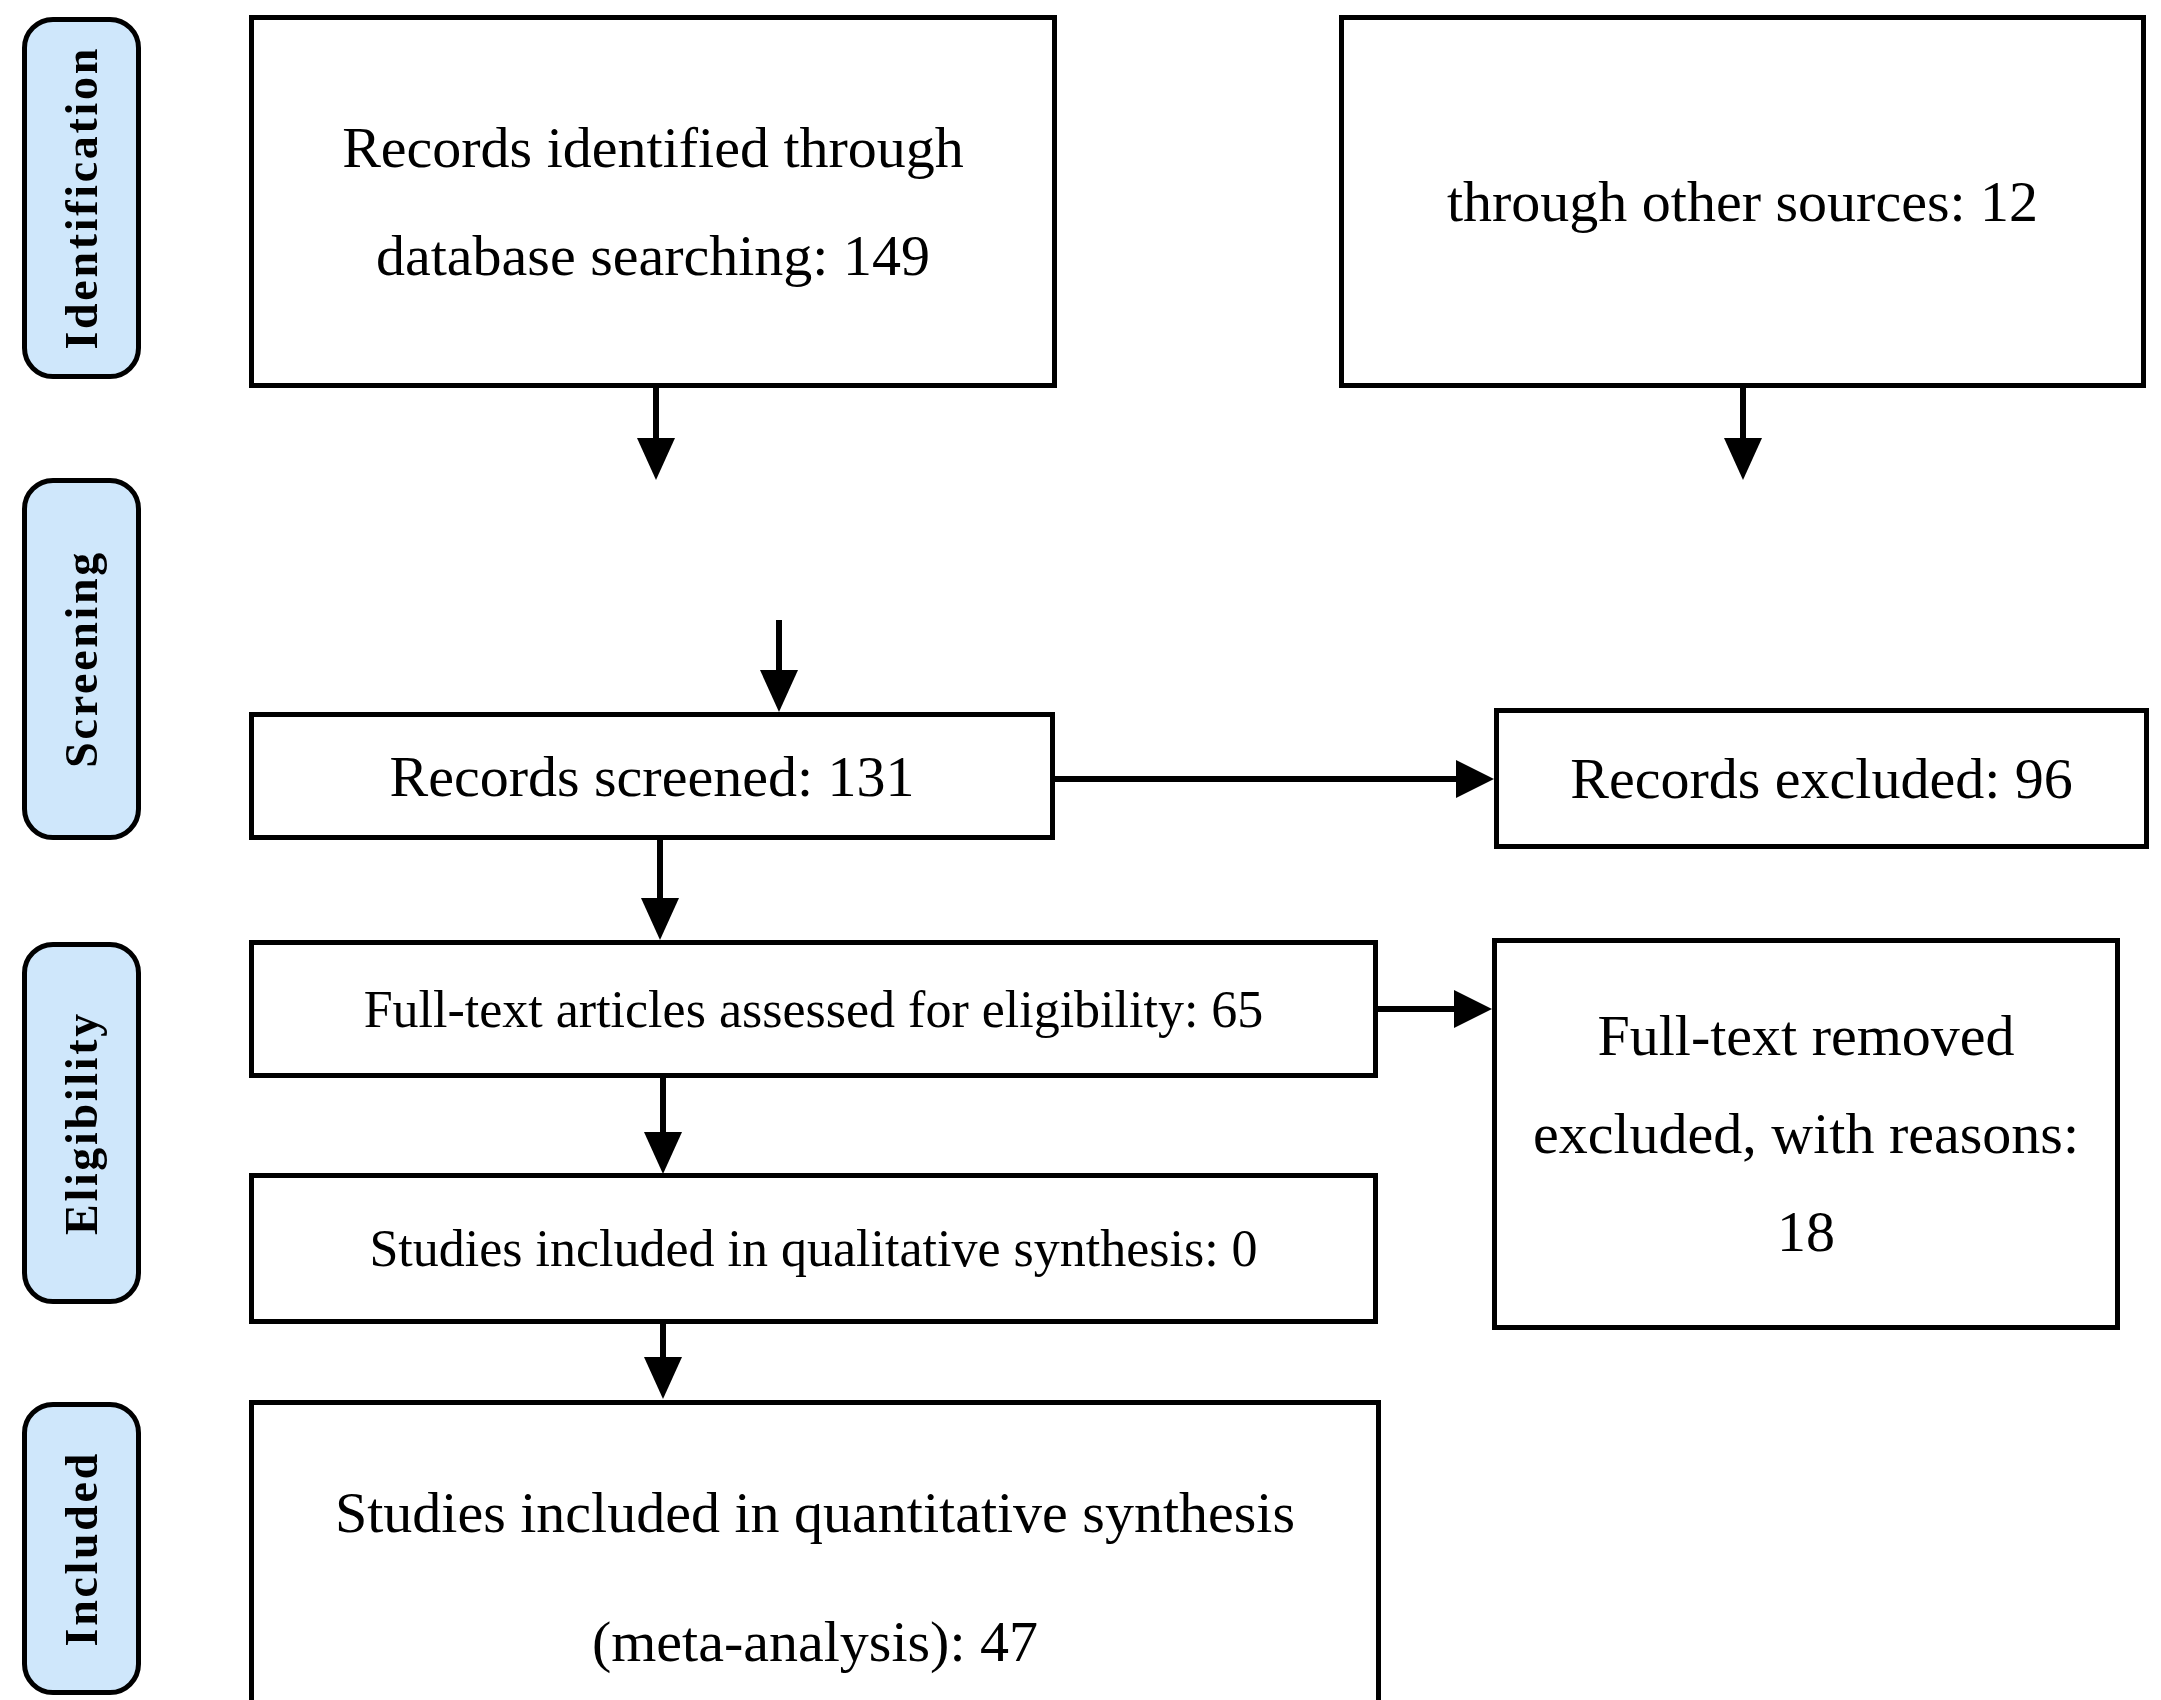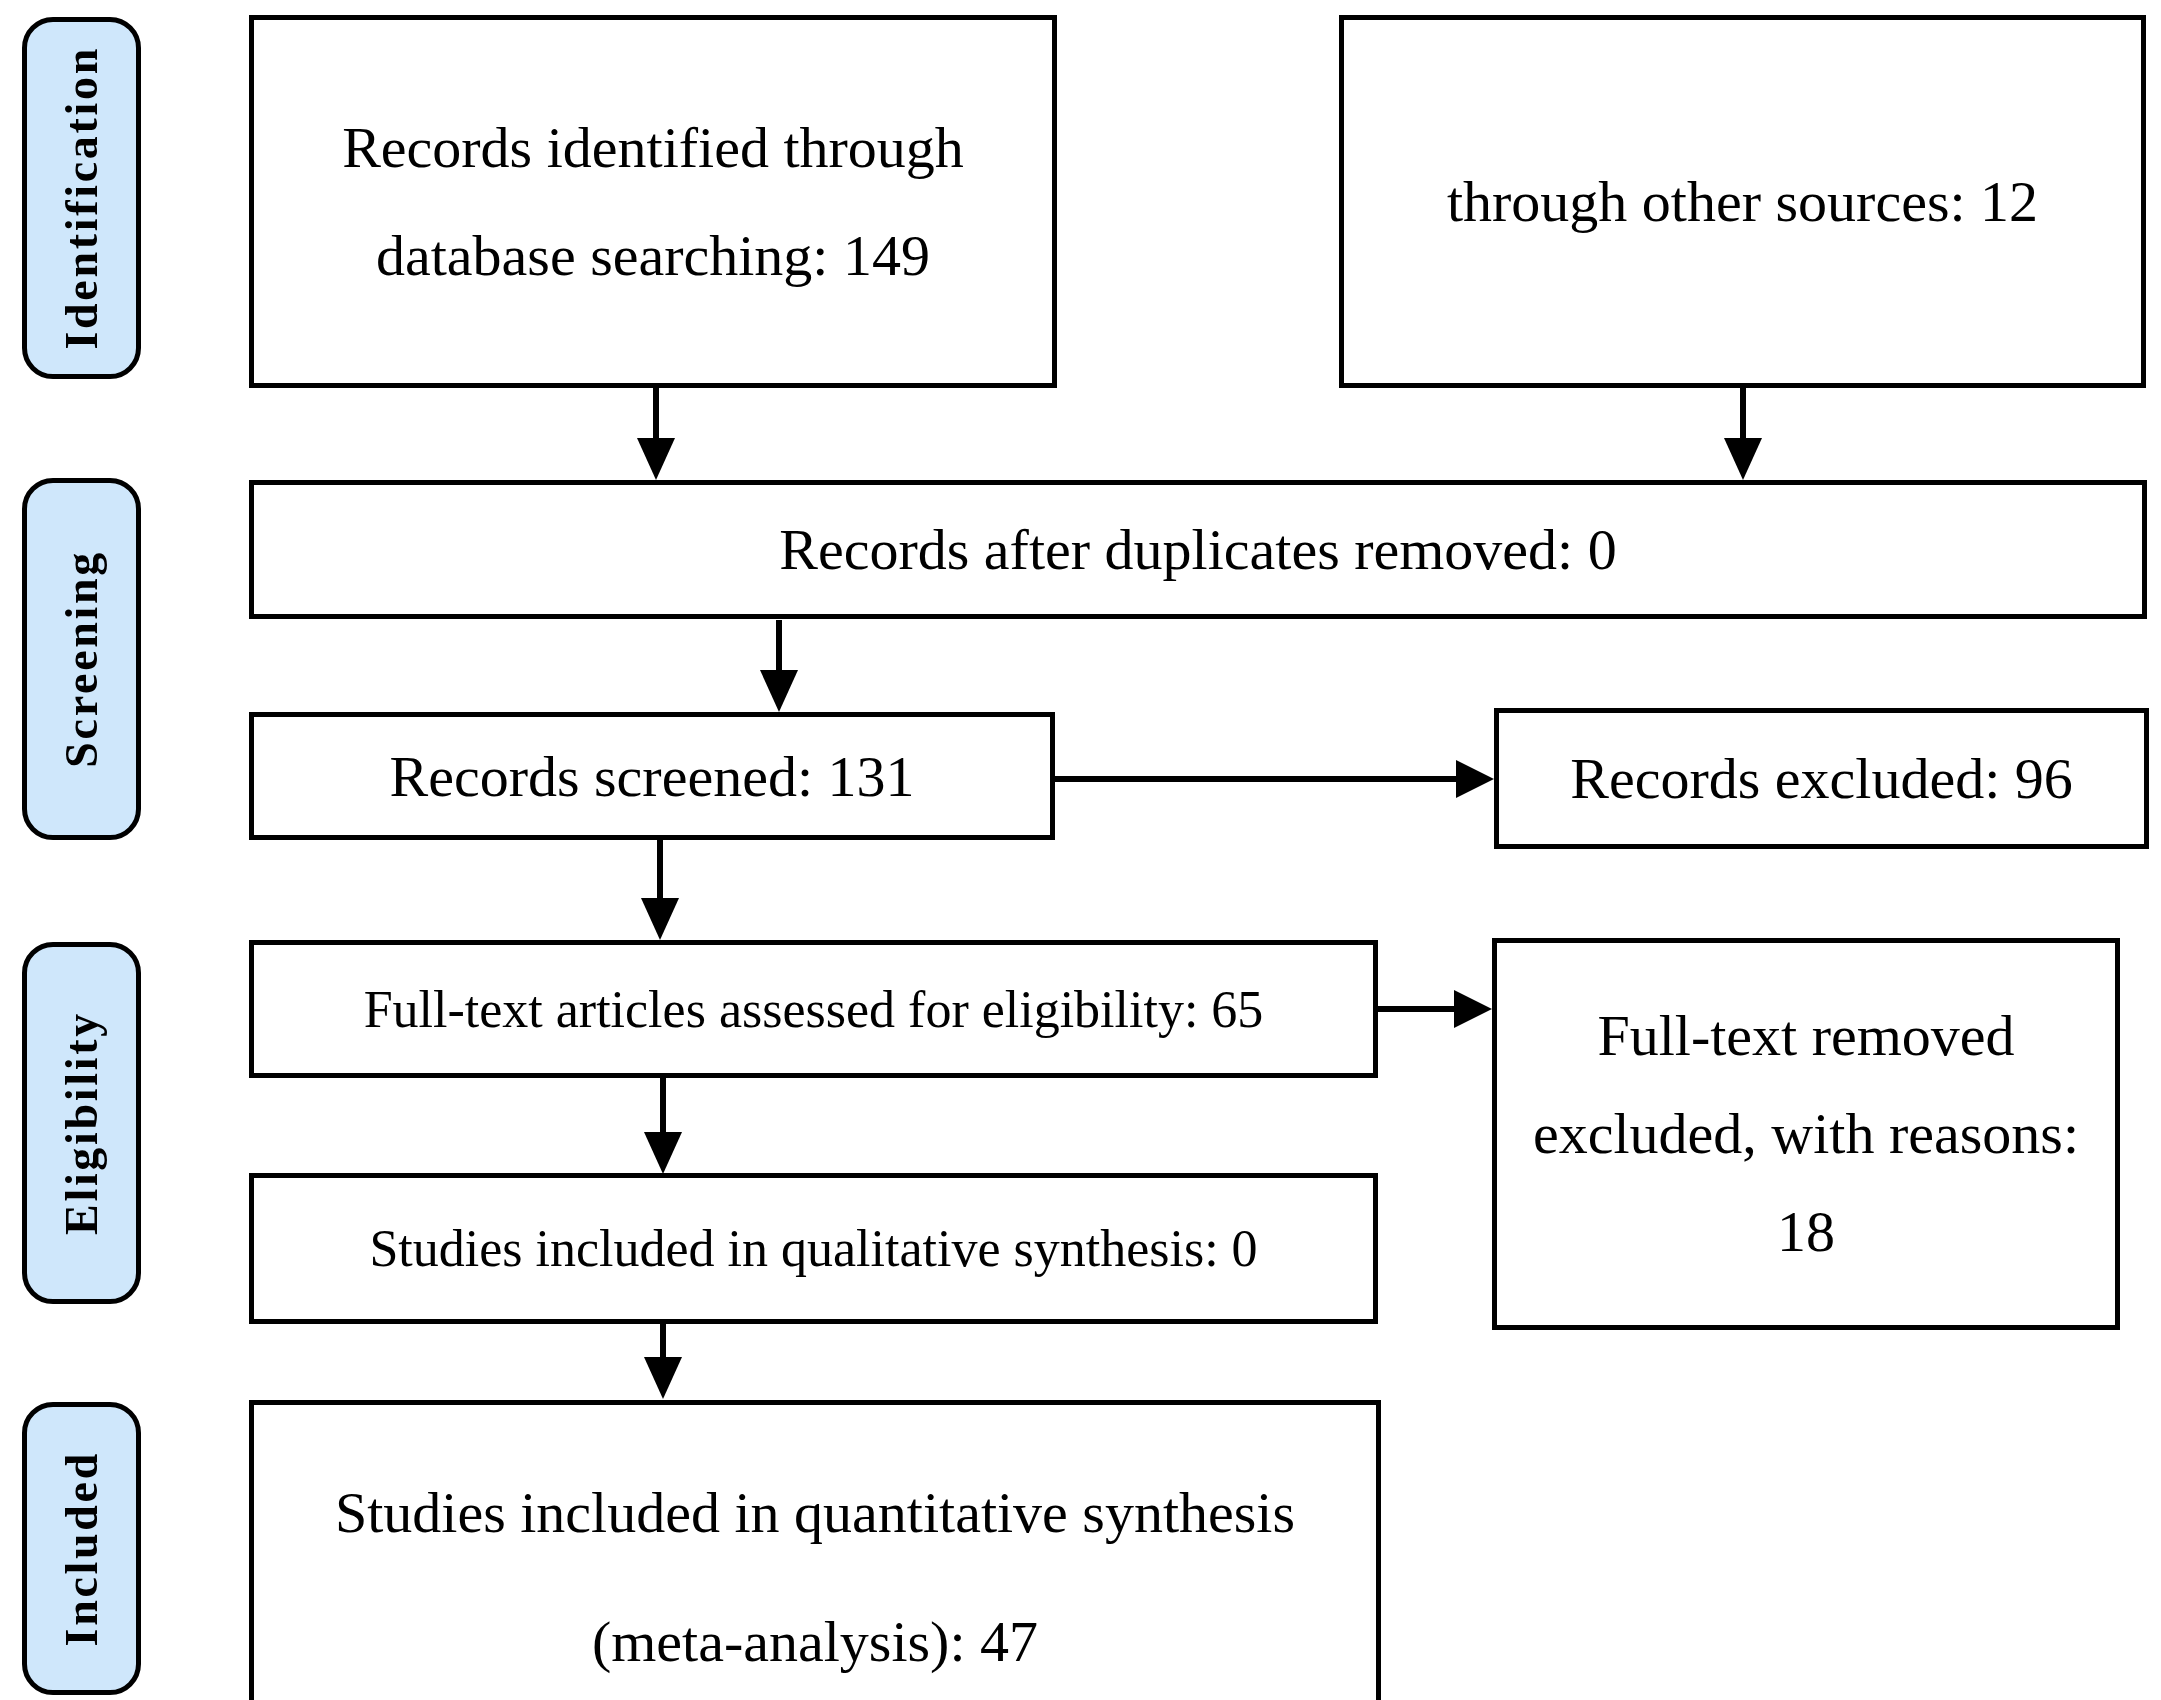--- a/index.html
+++ b/index.html
@@ -125,23 +125,20 @@
 
   <div class="box box-a" style="left:249px;top:15px;width:808px;height:373px">
     <div class="line">Records identified through</div>
     <div class="line">database searching: 149</div>
   </div>
 
   <div class="box box-b" style="left:1339px;top:15px;width:807px;height:373px">
     <div class="line">through other sources: 12</div>
   </div>
 
-  <div class="box box-c" style="left:249px;top:480px;width:1898px;height:139px">
-    <div class="line">Records after duplicates removed: 0</div>
-  </div>
 
   <div class="box box-d" style="left:249px;top:712px;width:806px;height:128px">
     <div class="line">Records screened: 131</div>
   </div>
 
   <div class="box box-e" style="left:1494px;top:708px;width:655px;height:141px">
     <div class="line">Records excluded: 96</div>
   </div>
 
   <div class="box box-f" style="left:249px;top:940px;width:1129px;height:138px">

